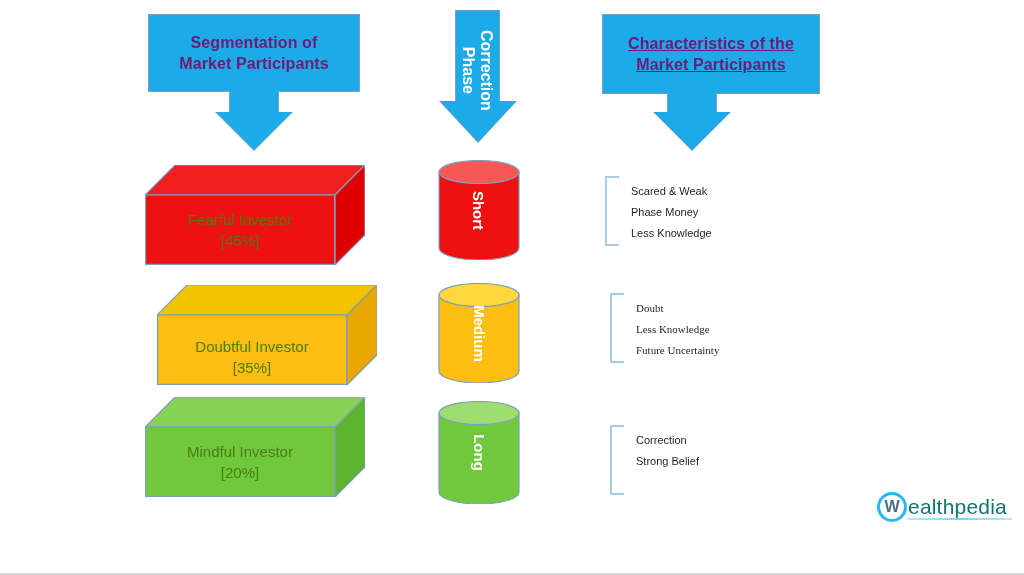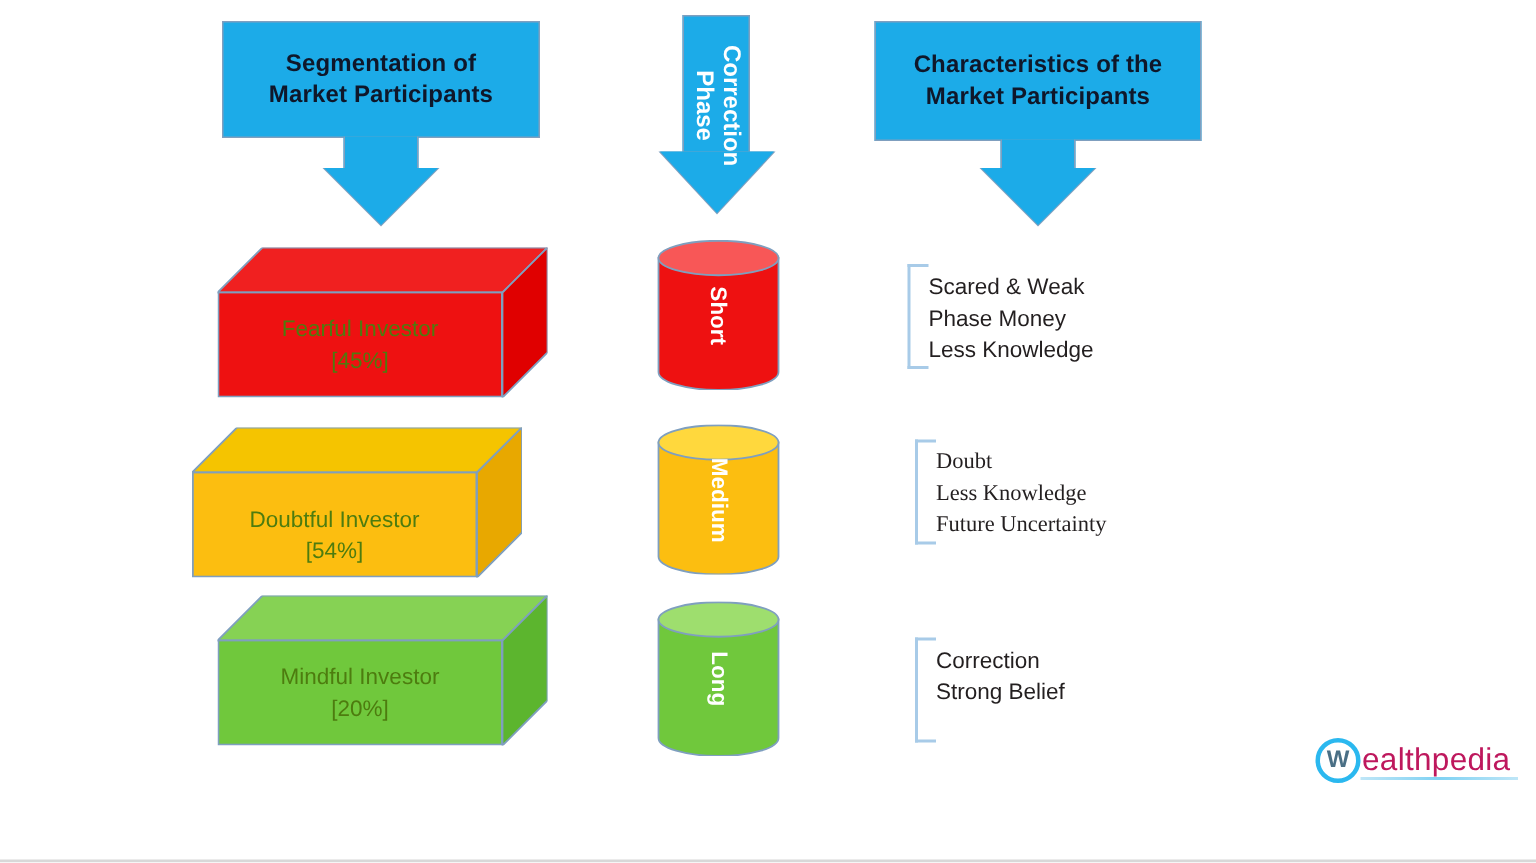--- a/index.html
+++ b/index.html
@@ -19,21 +19,21 @@
     border-bottom: 2px solid #d8d8d8;
     box-sizing: border-box;
   }
 
   
   .hdr-block {
     position: absolute;
     background: #1cabe8;
     border: 1px solid #7f9fbf;
     box-sizing: border-box;
-    color: #0f172a;
+    color: #701a75;
     font-weight: bold;
     text-align: center;
     line-height: 1.32;
     display: flex;
     align-items: center;
     justify-content: center;
     letter-spacing: .1px;
   }
   .hdr-stem {
     position: absolute;
@@ -132,24 +132,24 @@
     top: 0;
     width: 14px;
     height: 100%;
     border-left: 2px solid #a8cbe8;
     border-top: 2px solid #a8cbe8;
     border-bottom: 2px solid #a8cbe8;
     box-sizing: border-box;
   }
   .char-list {
     position: absolute;
-    left: 14px;
+    left: 26px;
     top: 0;
     color: #231f20;
-    font-size: 15px;
+    font-size: 11px;
     line-height: 21px;
     white-space: nowrap;
   }
   .char-list div { padding: 0; }
 
   
   .logo {
     position: absolute;
     display: flex;
     align-items: center;
@@ -164,21 +164,21 @@
     align-items: center;
     justify-content: center;
     color: #4a6f85;
     font-size: 16px;
     font-weight: bold;
     box-sizing: border-box;
     margin-right: 1px;
   }
   .logo-text {
     font-size: 21px;
-    color: #be185d;
+    color: #0f766e;
     letter-spacing: .2px;
   }
   .logo-underline {
     position: absolute;
     left: 30px;
     bottom: 2px;
     width: 105px;
     height: 2px;
     background: linear-gradient(to right, #bfe6f7, #7fd2f3, #bfe6f7);
   }
@@ -199,21 +199,21 @@
   <div class="hdr-head" style="left:216px; top:112px;"></div>
 
   <div class="mid-arrow-shaft" style="left:455px; top:10px; width:45px; height:92px;"></div>
   <div class="hdr-head-ol" style="left:439px; top:101px; border-left-width:39px; border-right-width:39px; border-top-width:42px;"></div>
   <div class="hdr-head" style="left:440px; top:101px; border-left-width:38px; border-right-width:38px; border-top-width:41px;"></div>
   <div class="mid-arrow-label" style="left:402px; top:52px; width:150px;">
     <div>Correction</div>
     <div>Phase</div>
   </div>
 
-  <div class="hdr-block" style="left:583px; top:14px; width:218px; height:80px; font-size:16px;">
+  <div class="hdr-block" style="left:602px; top:14px; width:218px; height:80px; font-size:16px;text-decoration:underline;">
     <div>
       <div>Characteristics of the</div>
       <div>Market Participants</div>
     </div>
   </div>
   <div class="hdr-stem" style="left:667px; top:93px; width:50px; height:20px;"></div>
   <div class="hdr-head-ol" style="left:653px; top:112px;"></div>
   <div class="hdr-head" style="left:654px; top:112px;"></div>
 
   <div class="box3d" style="left:145px; top:165px; width:220px; height:100px;">
@@ -240,29 +240,29 @@
 
   <div class="char-group" style="left:605px; top:176px; width:240px; height:70px;">
     <div class="char-bracket"></div>
     <div class="char-list" style="top:5px;">
       <div>Scared &amp; Weak</div>
       <div>Phase Money</div>
       <div>Less Knowledge</div>
     </div>
   </div>
 
-  <div class="box3d" style="left:128px; top:285px; width:220px; height:107px;">
+  <div class="box3d" style="left:157px; top:285px; width:220px; height:107px;">
     <svg width="220" height="100" viewBox="0 0 220 100">
       <polygon points="0,30 30,0 220,0 190,30" style="fill:#f5c400;stroke:#7f9fbf;stroke-width:1.2"></polygon>
       <polygon points="190,30 220,0 220,70 190,100" style="fill:#e8a800;stroke:#7f9fbf;stroke-width:1.2"></polygon>
       <rect x="0.6" y="30" width="189" height="69.4" style="fill:#fcbe10;stroke:#7f9fbf;stroke-width:1.2"></rect>
     </svg>
     <div class="face-front" style="border:none; background:none;">
       <div>Doubtful Investor</div>
-      <div>[54%]</div>
+      <div>[35%]</div>
     </div>
   </div>
 
   <div class="cyl" style="left:438px; top:283px; width:82px; height:100px;">
     <svg width="82" height="100" viewBox="0 0 82 100">
       <path d="M1,12 L1,88 A40,12 0 0 0 81,88 L81,12 Z" style="fill:#fcbe10;stroke:#7f9fbf;stroke-width:1.2"></path>
       <ellipse cx="41" cy="12" rx="40" ry="11.5" style="fill:#ffd83d;stroke:#7f9fbf;stroke-width:1.2"></ellipse>
     </svg>
     <div class="cyl-label">
       <span>Medium</span>

